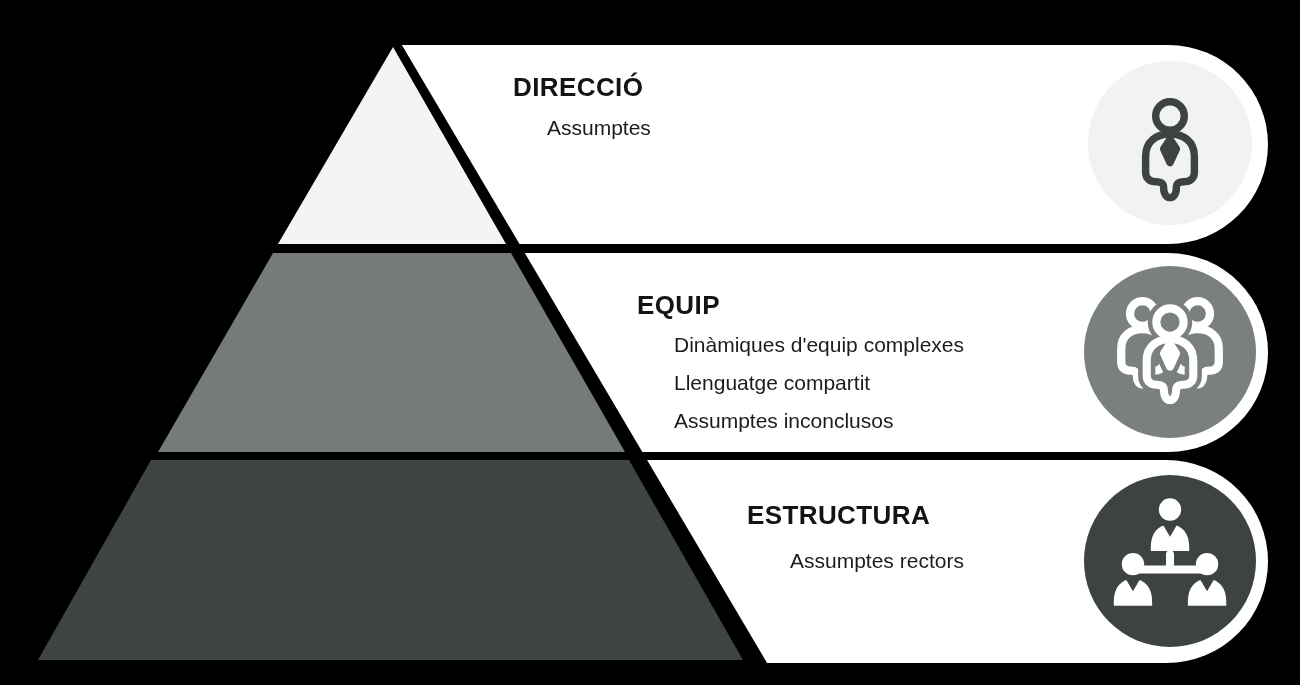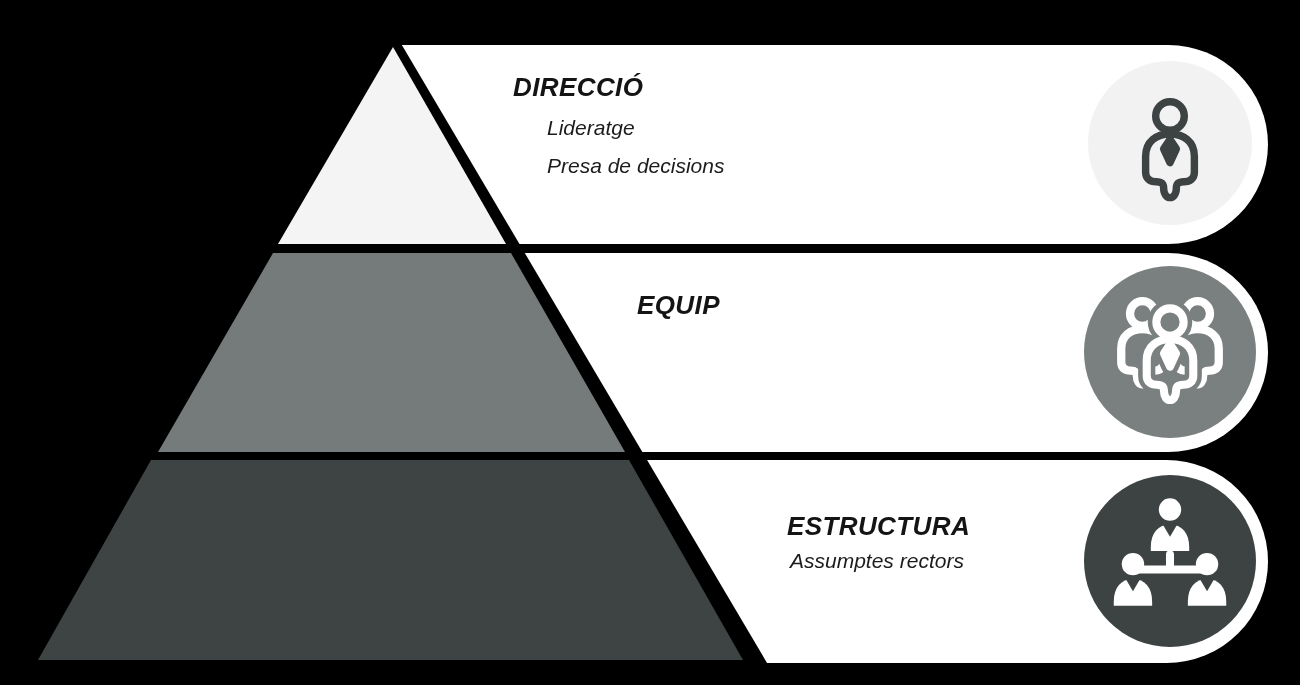--- a/index.html
+++ b/index.html
@@ -2,31 +2,30 @@
 <html><head>
 <meta charset="utf-8">
 <style>
   html,body{margin:0;padding:0;background:#000;}
   .stage{
     position:relative;
     width:1300px;height:685px;
     background:#000;
     overflow:hidden;
     font-family:"Liberation Sans", sans-serif;
-    font-style:italic;
   }
   .stage svg{position:absolute;left:0;top:0;}
   .txt{position:absolute;color:#141414;}
   .title{font-weight:700;font-size:26px;letter-spacing:.4px;}
   .items{font-size:21px;line-height:38px;color:#1c1c1c;}
   .t1{left:513px;top:72px;}
   .i1{left:547px;top:109px;}
   .t2{left:637px;top:290px;}
   .i2{left:674px;top:326px;}
-  .t3{left:747px;top:511px;margin-left:40px;}
+  .t3{left:747px;top:500px;}
   .i3{left:790px;top:542px;}
 </style>
 </head>
 <body>
 
 <div class="stage">
 
   <svg width="1300" height="685" viewBox="0 0 1300 685">
     <defs>
 
@@ -76,24 +75,28 @@
     <g transform="translate(1170,563) scale(1.3)">
       <path d="M 0,-6.5 L 0,3.5 M -28,5 L 28,5" fill="none" stroke-width="6.2" stroke-linecap="round" stroke="#ffffff"></path>
       <use href="#bust" transform="translate(0,-28) scale(0.82)" color="#ffffff"></use>
       <use href="#bust" transform="translate(-28.5,14) scale(0.82)" color="#ffffff"></use>
       <use href="#bust" transform="translate(28.5,14) scale(0.82)" color="#ffffff"></use>
     </g>
   </svg>
 
   <div class="txt title t1">DIRECCIÓ</div>
   <div class="txt items i1">
-    <div>Lideratge</div>
-    <div>Presa de decisions</div>
+    <div>Assumptes</div>
   </div>
 
   <div class="txt title t2">EQUIP</div>
+  <div class="txt items i2">
+    <div>Dinàmiques d'equip complexes</div>
+    <div>Llenguatge compartit</div>
+    <div>Assumptes inconclusos</div>
+  </div>
 
   <div class="txt title t3">ESTRUCTURA</div>
   <div class="txt items i3">
     <div>Assumptes rectors</div>
   </div>
 
 </div>
 
 </body></html>

